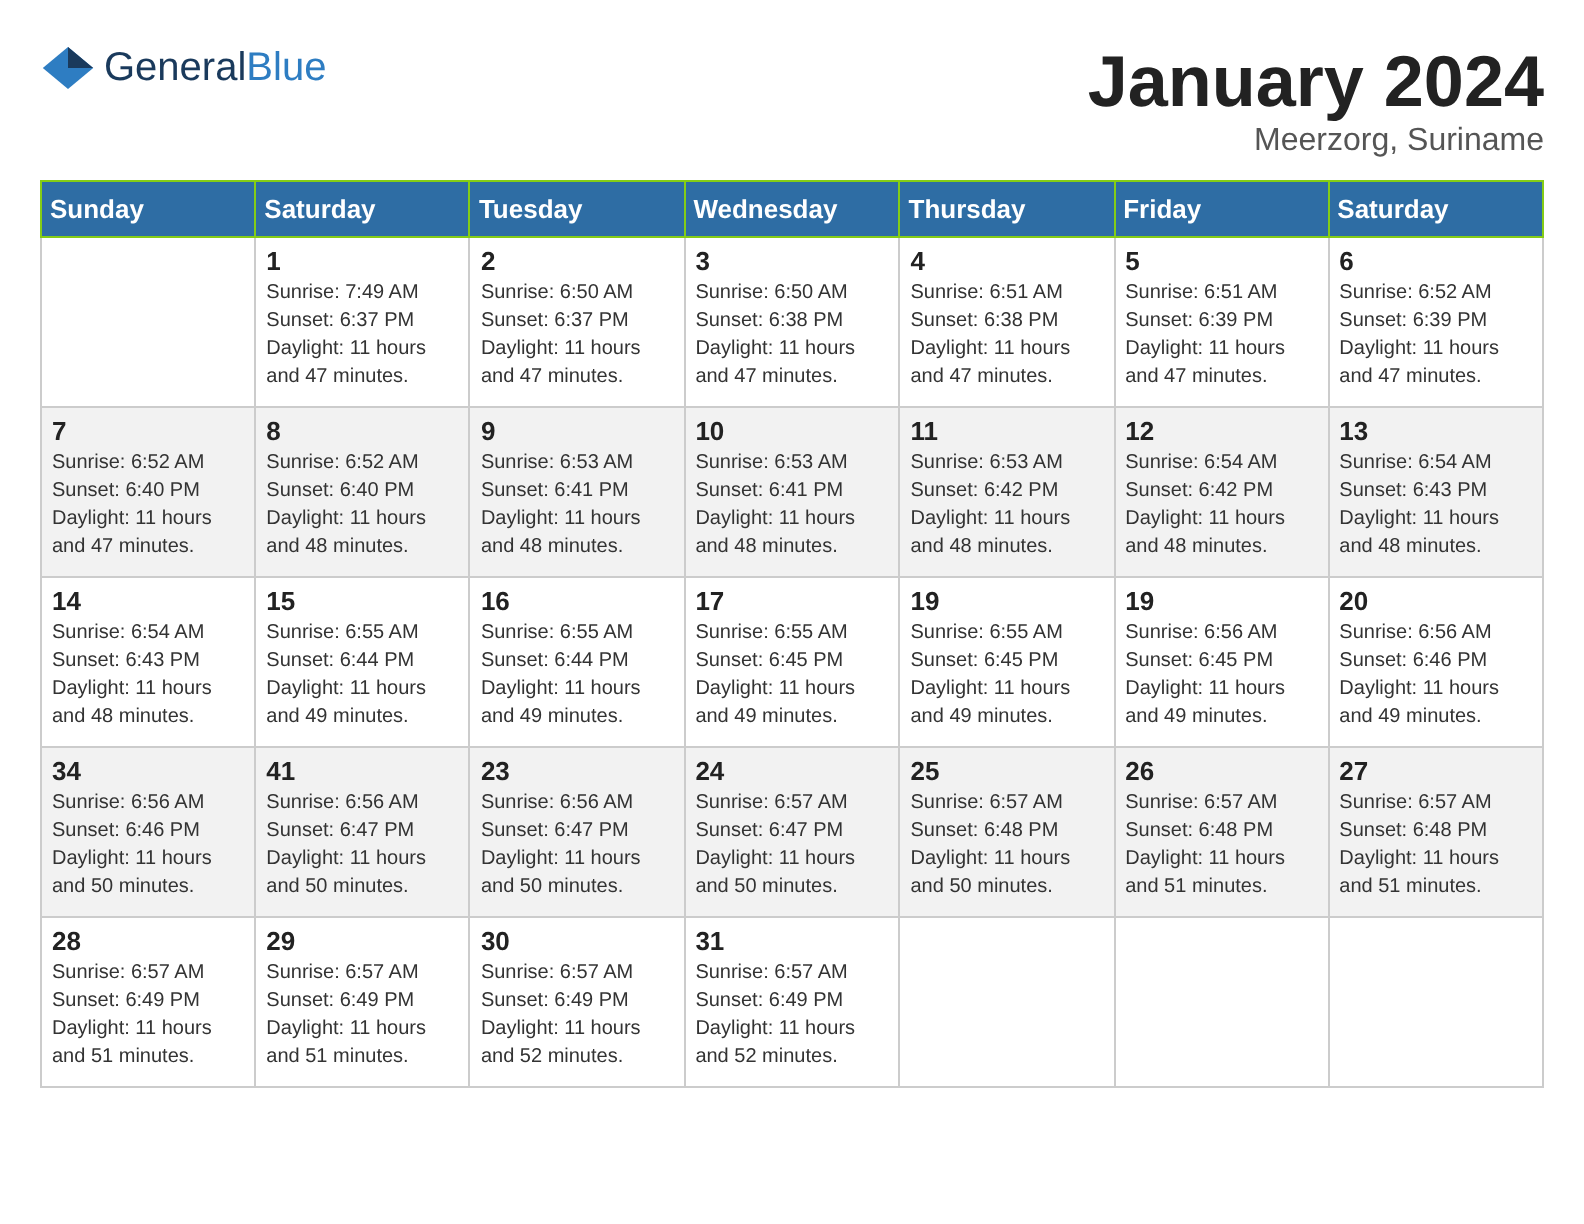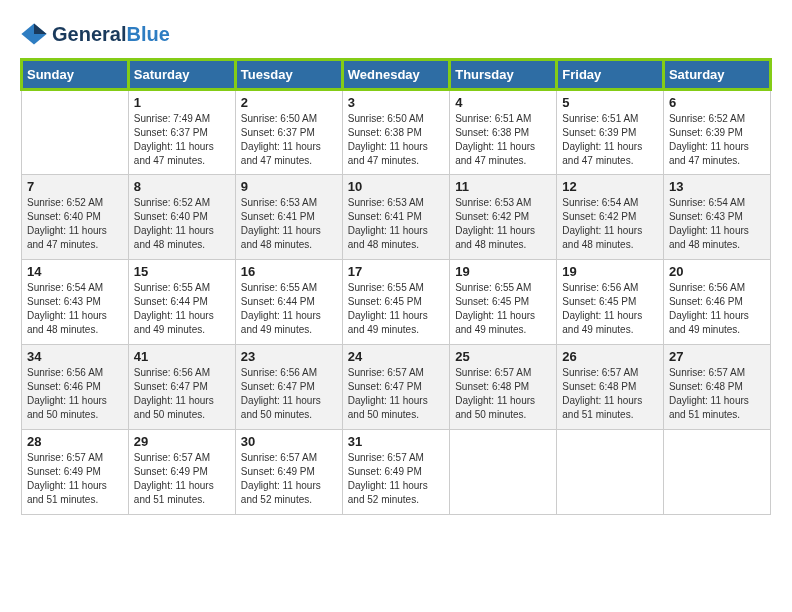--- a/index.html
+++ b/index.html
@@ -42,21 +42,21 @@
       border-collapse: collapse;
       font-size: 11px;
     }
     thead tr th {
       background-color: #2e6da4;
       color: #fff;
       padding: 6px 4px;
       font-size: 13px;
       font-weight: bold;
       text-align: left;
-      border: 3px solid #84cc16;
+      border: 1px solid #84cc16;
     }
     tbody tr td {
       border: 1px solid #ccc;
       vertical-align: top;
       padding: 4px 5px;
       height: 85px;
       width: 108px;
     }
     .day-num {
       font-size: 13px;
@@ -86,24 +86,28 @@
 </head>
 <body>
 
 <div class="header">
   <div class="logo">
     <svg class="logo-icon" viewBox="0 0 40 40" xmlns="http://www.w3.org/2000/svg">
       <polygon points="20,5 38,20 20,35 2,20" fill="#2e7dc2"></polygon>
       <polygon points="20,5 38,20 20,20" fill="#1a3a5c"></polygon>
     </svg>
     <div>
-      <div style="font-size:20px;font-weight:bold;color:#1a3a5c;line-height:1.1;">
+      <div style="font-size:20px;font-weight:normal;color:#1a3a5c;line-height:1.1;">
         <span style="color:#1a3a5c;">General</span><span style="color:#2e7dc2;">Blue</span>
       </div>
     </div>
+  </div>
+  <div class="title-block">
+    <div class="month-title">January 2024</div>
+    <div class="location">Meerzorg, Suriname</div>
   </div>
 </div>
 
 <table>
   <thead>
     <tr>
     <th>Sunday</th>
         <th>Saturday</th>
         <th>Tuesday</th>
         <th>Wednesday</th>

